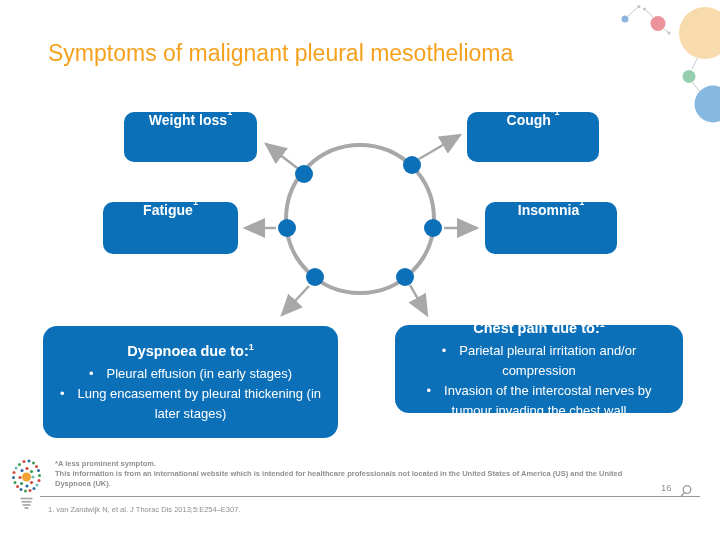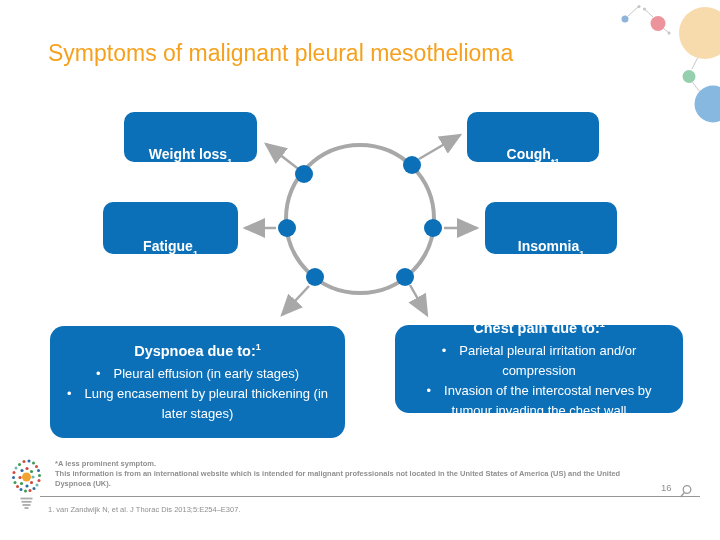--- a/index.html
+++ b/index.html
@@ -2,30 +2,30 @@
 <html><head>
 <meta charset="utf-8">
 <style>
   html,body{margin:0;padding:0;background:#fff;}
   .slide{position:relative;width:720px;height:540px;background:#ffffff;overflow:hidden;
          font-family:"Liberation Sans",sans-serif;}
   .decor-svg{position:absolute;left:0;top:0;}
   h1.title{position:absolute;left:48px;top:40px;margin:0;font-size:23px;line-height:1.15;
            font-weight:normal;color:#F6A11E;letter-spacing:0;}
   .sym-box{position:absolute;background:#0C70B8;color:#fff;border-radius:10px;
-           display:flex;align-items:flex-end;justify-content:center;
+           display:flex;align-items:flex-start;justify-content:center;
            font-weight:bold;font-size:14px;}
   .sym-box sup,.detail-box .heading sup{font-size:9px;line-height:0;}
   .box-weight{left:124px;top:112px;width:133px;height:50px;}
   .box-cough{left:467px;top:112px;width:132px;height:50px;}
   .box-fatigue{left:103px;top:202px;width:135px;height:52px;}
   .box-insomnia{left:485px;top:202px;width:132px;height:52px;}
   .detail-box{position:absolute;background:#0C70B8;color:#fff;border-radius:14px;
               display:flex;flex-direction:column;justify-content:center;text-align:center;}
-  .box-dyspnoea{left:50px;top:326px;width:295px;height:112px;}
+  .box-dyspnoea{left:43px;top:326px;width:295px;height:112px;}
   .box-chest{left:395px;top:325px;width:288px;height:88px;}
   .detail-box .heading{font-weight:bold;font-size:14.5px;line-height:20px;margin-bottom:3px;}
   .detail-box .bullet{font-size:13px;line-height:20px;padding:0 12px;}
   .bmark{margin-right:13px;}
   .footnote{position:absolute;left:55px;top:459px;font-size:7.5px;line-height:10px;
             color:#8F8F8F;white-space:nowrap;font-weight:bold;}
   .rule{position:absolute;left:40px;top:496px;width:660px;height:1px;background:#979797;}
   .pagenum{position:absolute;left:661px;top:482px;font-size:9.5px;color:#8F8F8F;}
   .reference{position:absolute;left:48px;top:505px;font-size:7.5px;color:#8F8F8F;white-space:nowrap;}
 </style>
@@ -162,21 +162,21 @@
     <div class="bullet">
       <span class="bmark">•</span><span>Parietal pleural irritation and/or compression</span>
     </div>
     <div class="bullet">
       <span class="bmark">•</span><span>Invasion of the intercostal nerves by tumour invading the chest wall</span>
     </div>
   </div>
 
   <div class="footnote">
     <div>*A less prominent symptom.</div>
-    <div>This information is from an international website which is intended for malignant professionals not located in the United States of America (US) and the United</div>
+    <div>This information is from an international website which is intended for healthcare professionals not located in the United States of America (US) and the United</div>
     <div>Dyspnoea (UK).</div>
   </div>
 
   <div class="rule"></div>
 
   <div class="pagenum">16</div>
 
   <div class="reference">1. van Zandwijk N, et al. J Thorac Dis 2013;5:E254–E307.</div>
 
 </div>

